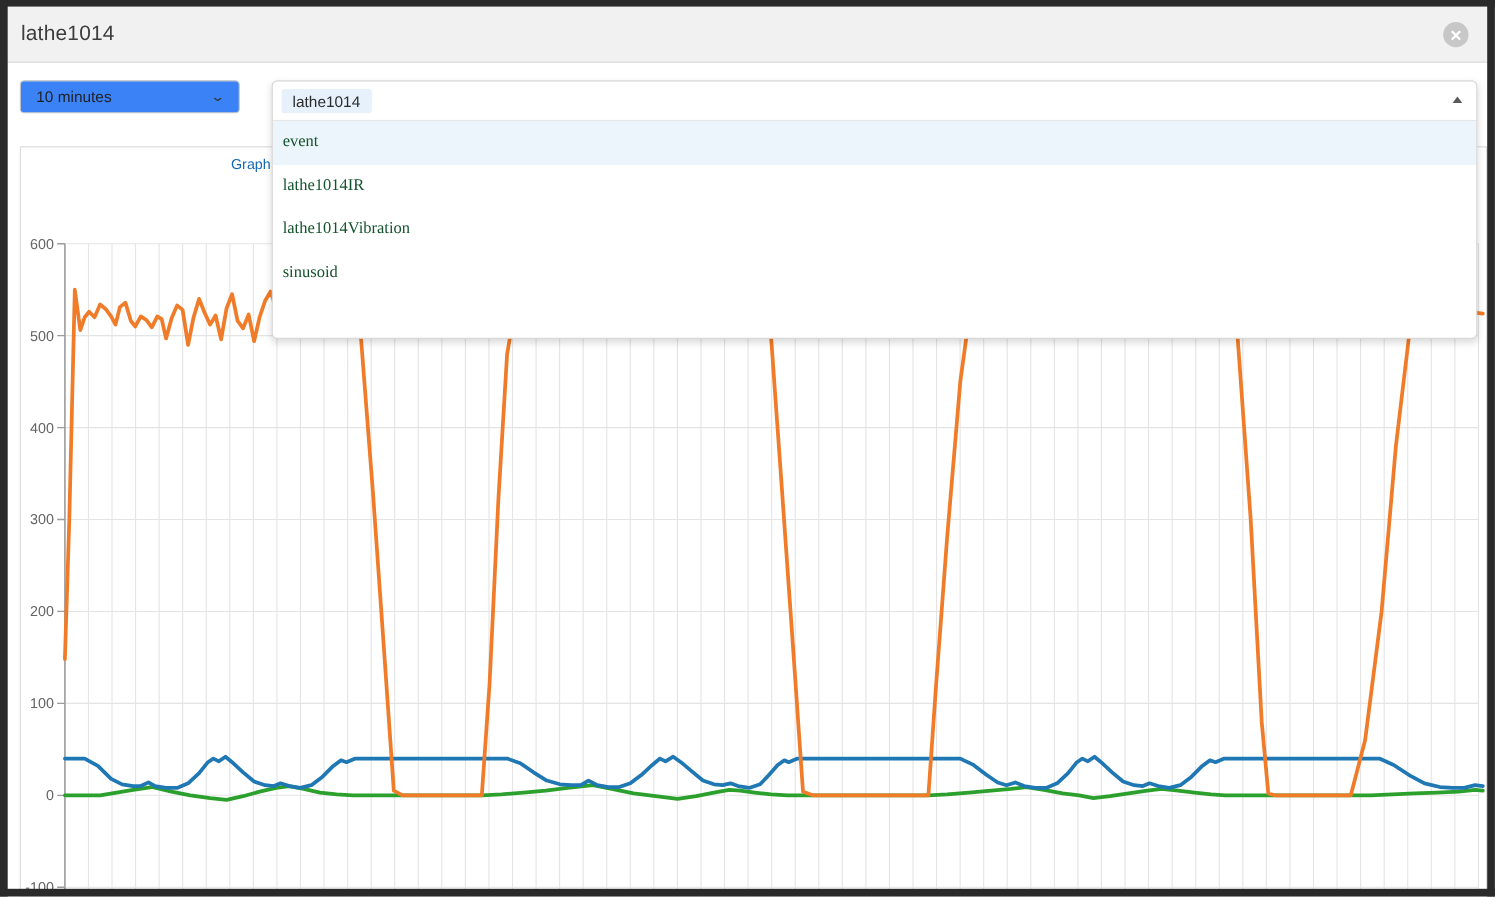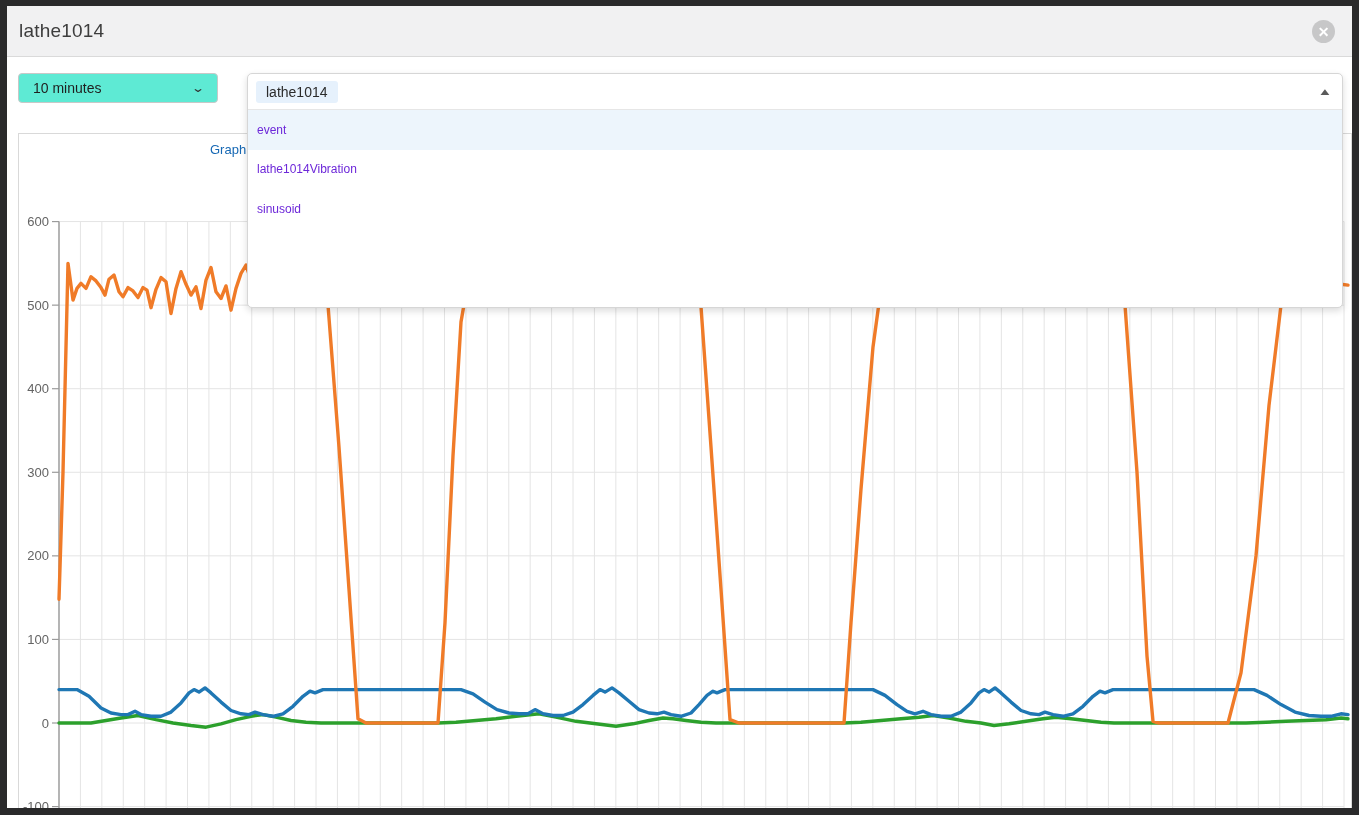--- a/index.html
+++ b/index.html
@@ -15,33 +15,33 @@
 
   
   .modal-header { position:absolute; left:7px; top:6px; width:1345px; height:51px;
     background:#f1f1f2; border-bottom:1px solid #dadada; z-index:20; display:flex; align-items:center; }
   .modal-title { margin-left:12px; font-size:19px; color:#3d3d3d; letter-spacing:.2px; }
   .close-btn { position:absolute; right:17px; top:14px; width:23px; height:23px; border-radius:50%;
     background:#c7c7c8; color:#ffffff; display:flex; align-items:center; justify-content:center;
     font-size:14px; font-weight:bold; cursor:pointer; line-height:1; }
 
   
-  .time-select { position:absolute; left:18px; top:73px; width:200px; height:30px; background:#5eead4;
+  .time-select { position:absolute; left:18px; top:73px; width:200px; height:30px; background:#3b82f6;
     border:1px solid #c8c8c8; border-radius:4px; z-index:18; display:flex; align-items:center;
     font-size:14px; color:#1f1f1f; padding:0 14px; cursor:pointer; }
   .time-select .chevron { margin-left:auto; font-size:12px; color:#333; transform:scaleX(1.4); }
 
   
   .combo { position:absolute; left:247px; top:73px; width:1096px; height:235px; background:#fff;
     border:1px solid #d6d6d6; border-radius:5px; z-index:19;
     box-shadow:0 3px 7px rgba(0,0,0,.14); overflow:hidden; }
   .combo-input { position:relative; height:36px; border-bottom:1px solid #e6e6e6; display:flex; align-items:center; padding:0 12px 0 8px; }
   .tag { background:#e6f1fc; border-radius:3px; padding:3px 10px; font-size:14px; color:#2b2b2b; }
   .caret-up { margin-left:auto; font-size:10px; color:#5a5a5a; transform:scaleX(1.5); }
-  .option { height:39.6px; display:flex; align-items:center; padding-left:9px; font-size:12px; color:#6d28d9; cursor:pointer; }
+  .option { height:39.6px; display:flex; align-items:center; padding-left:9px; font-size:15px; color:#14532d; cursor:pointer;font-family:Liberation Serif, serif; }
   .option.highlighted { background:#edf5fc; }
 
   
   .graph-panel { position:absolute; left:18px; top:133px; width:1334px; height:682px;
     background:#fff; border:1px solid #d9d9d9; z-index:5; }
   .graph-tab { position:absolute; left:191px; top:8px; font-size:13px; font-weight:normal; color:#1668b4; cursor:pointer; }
   .chart-svg { position:absolute; left:0; top:0; width:1334px; height:682px; }
 </style>
 </head>
 <body>
@@ -152,20 +152,21 @@
     <span class="chevron">⌄</span>
   </div>
 
   <div class="combo">
     <div class="combo-input">
       <span class="tag">lathe1014</span>
       <span class="caret-up">▲</span>
     </div>
     <div id="options-list">
         <div class="option highlighted">event</div>
+        <div class="option">lathe1014IR</div>
         <div class="option">lathe1014Vibration</div>
         <div class="option">sinusoid</div>
       </div>
   </div>
 
   <div class="modal-header">
     <span class="modal-title">lathe1014</span>
     <div class="close-btn">✕</div>
   </div>
 

